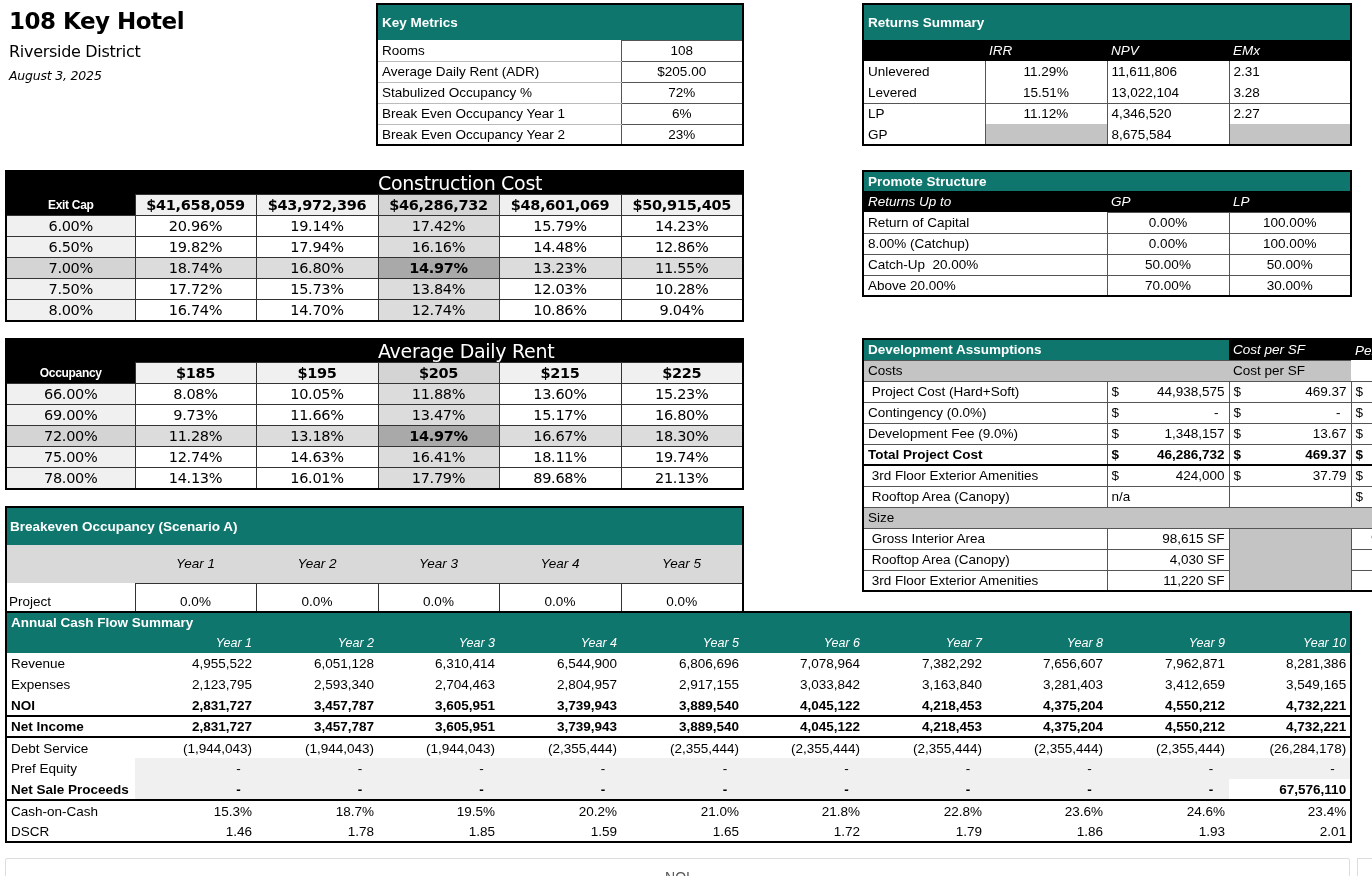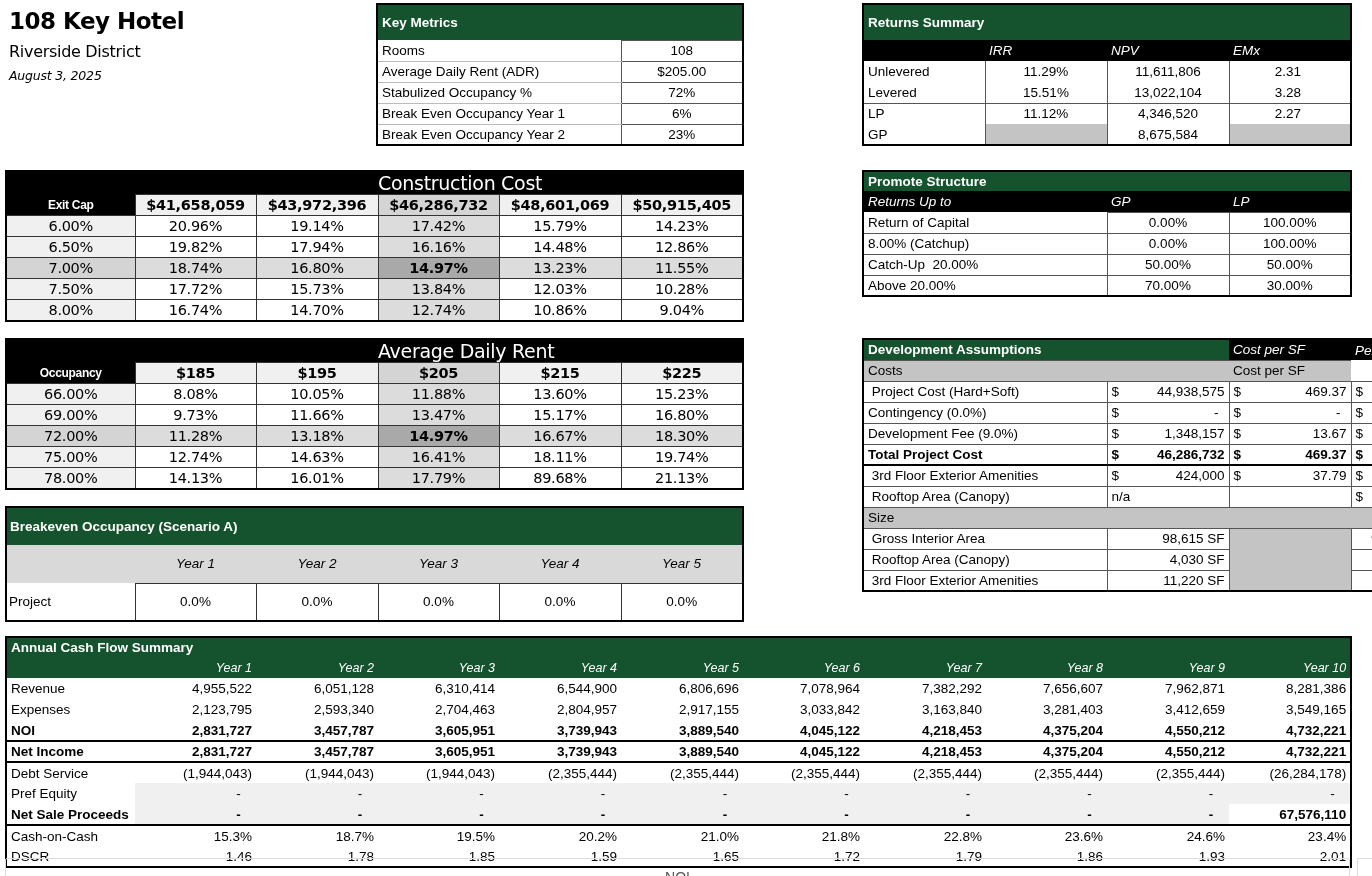--- a/index.html
+++ b/index.html
@@ -9,34 +9,34 @@
   .abs { position: absolute; }
 
   
   .title { left: 9px; top: 8px; font-family: "DejaVu Sans", sans-serif; font-weight: bold; font-size: 23px; letter-spacing: -0.5px; }
   .subtitle { left: 9px; top: 42px; font-family: "DejaVu Sans", sans-serif; font-size: 16px; letter-spacing: -0.3px; }
   .date { left: 9px; top: 68px; font-family: "DejaVu Sans", sans-serif; font-style: italic; font-size: 12.5px; letter-spacing: -0.2px; }
 
   table { border-collapse: collapse; table-layout: fixed; }
   td, th { white-space: nowrap; overflow: hidden; }
 
-  .hdr { background: #14532d; color: #fff; font-weight: bold; font-size: 13px; }
+  .hdr { background: #0f766e; color: #fff; font-weight: bold; font-size: 13px; }
   .hdr-it { background: #000; color: #fff; font-style: italic; font-size: 12px; font-weight: normal; }
   .outer { border: 2px solid #000; }
 
   
   #key-metrics { left: 376px; top: 3px; width: 366px; }
   #key-metrics td { height: 21px; font-size: 13.5px; padding: 0 4px; }
   #key-metrics .label { border-right: 1px solid #555; border-bottom: 1px solid #bbb; }
   #key-metrics .val { text-align: center; border: 1px solid #555; }
 
   
   #returns { left: 862px; top: 3px; width: 488px; }
   #returns td { height: 21px; font-size: 13.5px; padding: 0 4px; }
-  #returns .num { text-align: center; padding-right: 30px; border-left: 1px solid #555; border-right: 1px solid #555; }
+  #returns .num { text-align: left; padding-right: 30px; border-left: 1px solid #555; border-right: 1px solid #555; }
   #returns .num.c { text-align: center; padding-right: 4px; }
   #returns .gray { background: #c4c4c4; }
 
   
   .sens { left: 5px; width: 737px; }
   .sens td { height: 21px; text-align: center; font-size: 14.5px; border: 1px solid #333; font-family: "DejaVu Sans", sans-serif; letter-spacing: -0.3px; }
   .sens .rowlbl { background: #f0f0f0; font-weight: normal; }
   .sens .colhdr { background: #f0f0f0; font-weight: bold; }
   .sens .colhdr.sel { background: #d4d4d4; }
   .sens .selcol { background: #dcdcdc; }
@@ -62,21 +62,21 @@
   #dev .bold { font-weight: bold; }
   #dev .r { text-align: right; }
 
   
   #breakeven { left: 5px; top: 506px; width: 737px; }
   #breakeven td { height: 38px; font-size: 13.5px; }
   #breakeven .yh { background: #d9d9d9; font-style: italic; text-align: center; }
   #breakeven .v { text-align: center; border: 1px solid #333; }
 
   
-  #cashflow { left: 5px; top: 636px; width: 1345px; }
+  #cashflow { left: 5px; top: 611px; width: 1345px; }
   #cashflow td { height: 21px; font-size: 13.5px; padding: 0 4px; text-align: right; }
   #cashflow td.lbl { text-align: left; }
   #cashflow .yr { font-style: italic; font-size: 12.5px; }
   #cashflow .bold td { font-weight: bold; }
   #cashflow .shade td.v { background: #f0f0f0; }
   #cashflow .topline td { border-top: 2px solid #000; }
   #cashflow .white { background: #fff !important; }
 
   
   #chart-panel { left: 5px; top: 858px; width: 1345px; height: 30px; border: 1px solid #ddd; border-radius: 2px; }

